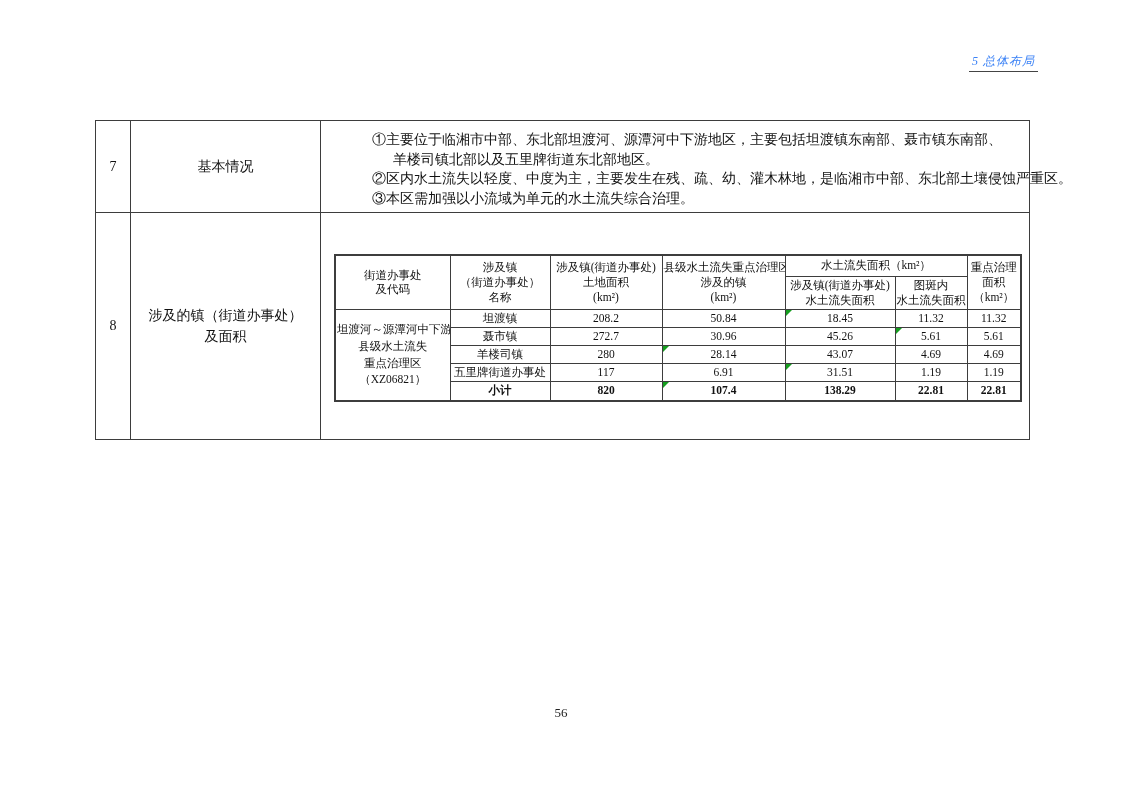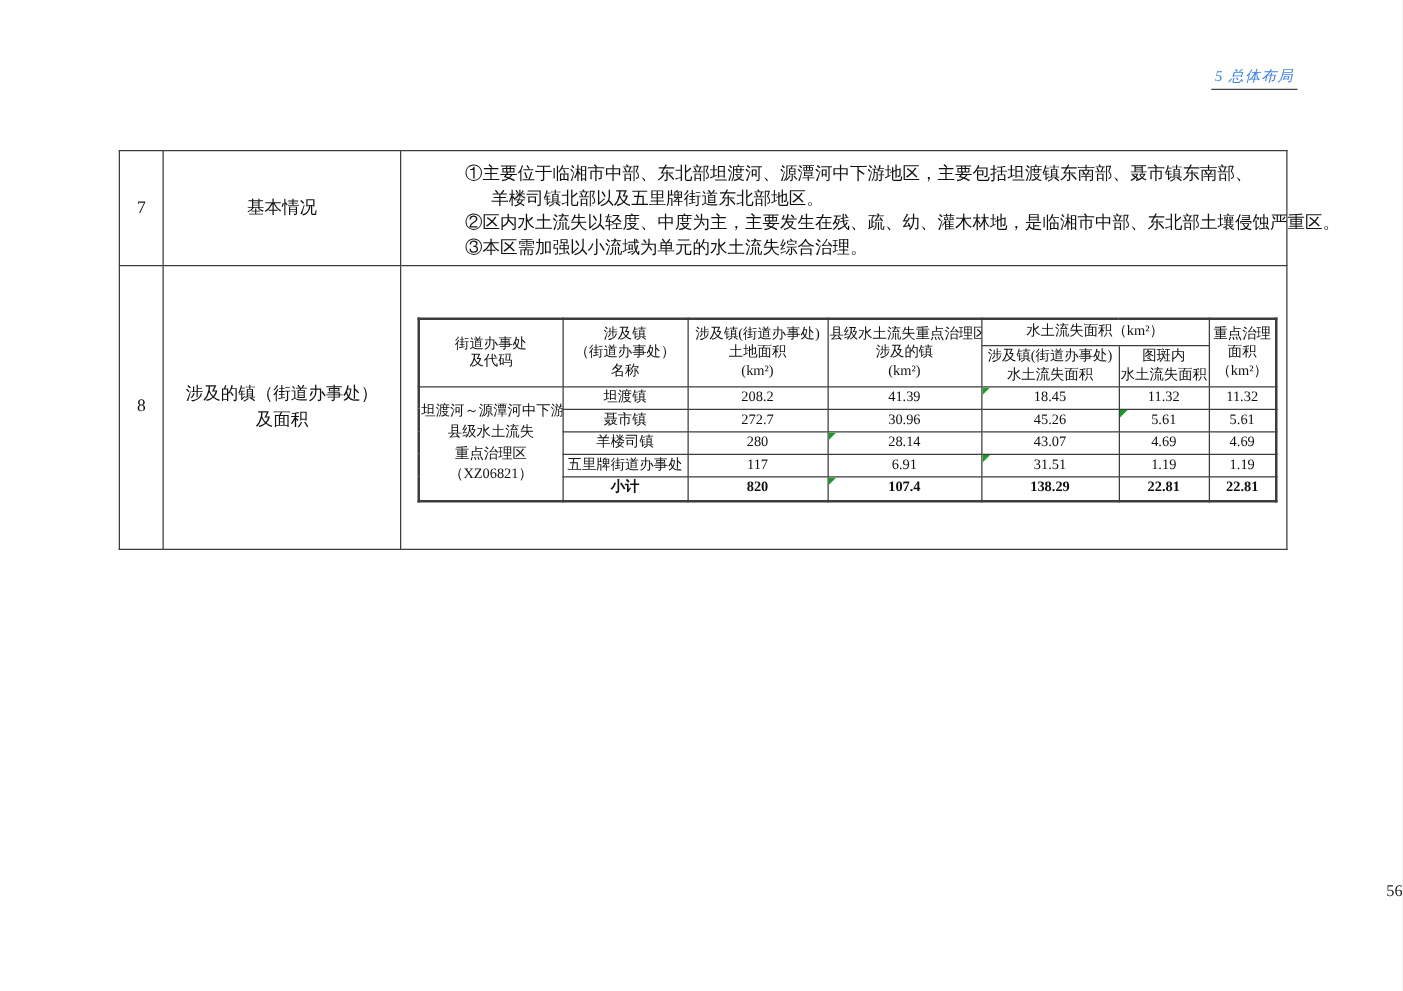--- a/index.html
+++ b/index.html
@@ -66,21 +66,21 @@
   .zone-cell div{line-height:1.45;}
   
   .flag{
     position:absolute;top:0;left:0;width:0;height:0;
     border-top:6px solid #159e1f;
     border-right:6px solid transparent;
     display:block;
   }
   .page-number{
     position:absolute;top:705px;left:0;width:100%;
-    text-align:right;font-size:13px;color:#222;font-family:Liberation Serif, serif;
+    text-align:center;font-size:13px;color:#222;font-family:Liberation Serif, serif;
   }
 </style>
 </head>
 <body>
 
 <div class="page">
 
   <div class="header-right">5 总体布局</div>
 
 
@@ -161,21 +161,21 @@
             <tbody>
               <tr>
                 <td rowspan="5" class="zone-cell">
                   <div>坦渡河～源潭河中下游</div>
                   <div>县级水土流失</div>
                   <div>重点治理区</div>
                   <div>（XZ06821）</div>
                 </td>
                 <td>坦渡镇</td>
                 <td>208.2</td>
-                <td>41.39</td>
+                <td>50.84</td>
                 <td><span class="flag"></span><span>18.45</span></td>
                 <td>11.32</td>
                 <td>11.32</td>
               </tr>
               <tr>
                 <td>聂市镇</td>
                 <td>272.7</td>
                 <td>30.96</td>
                 <td>45.26</td>
                 <td><span class="flag"></span><span>5.61</span></td>

